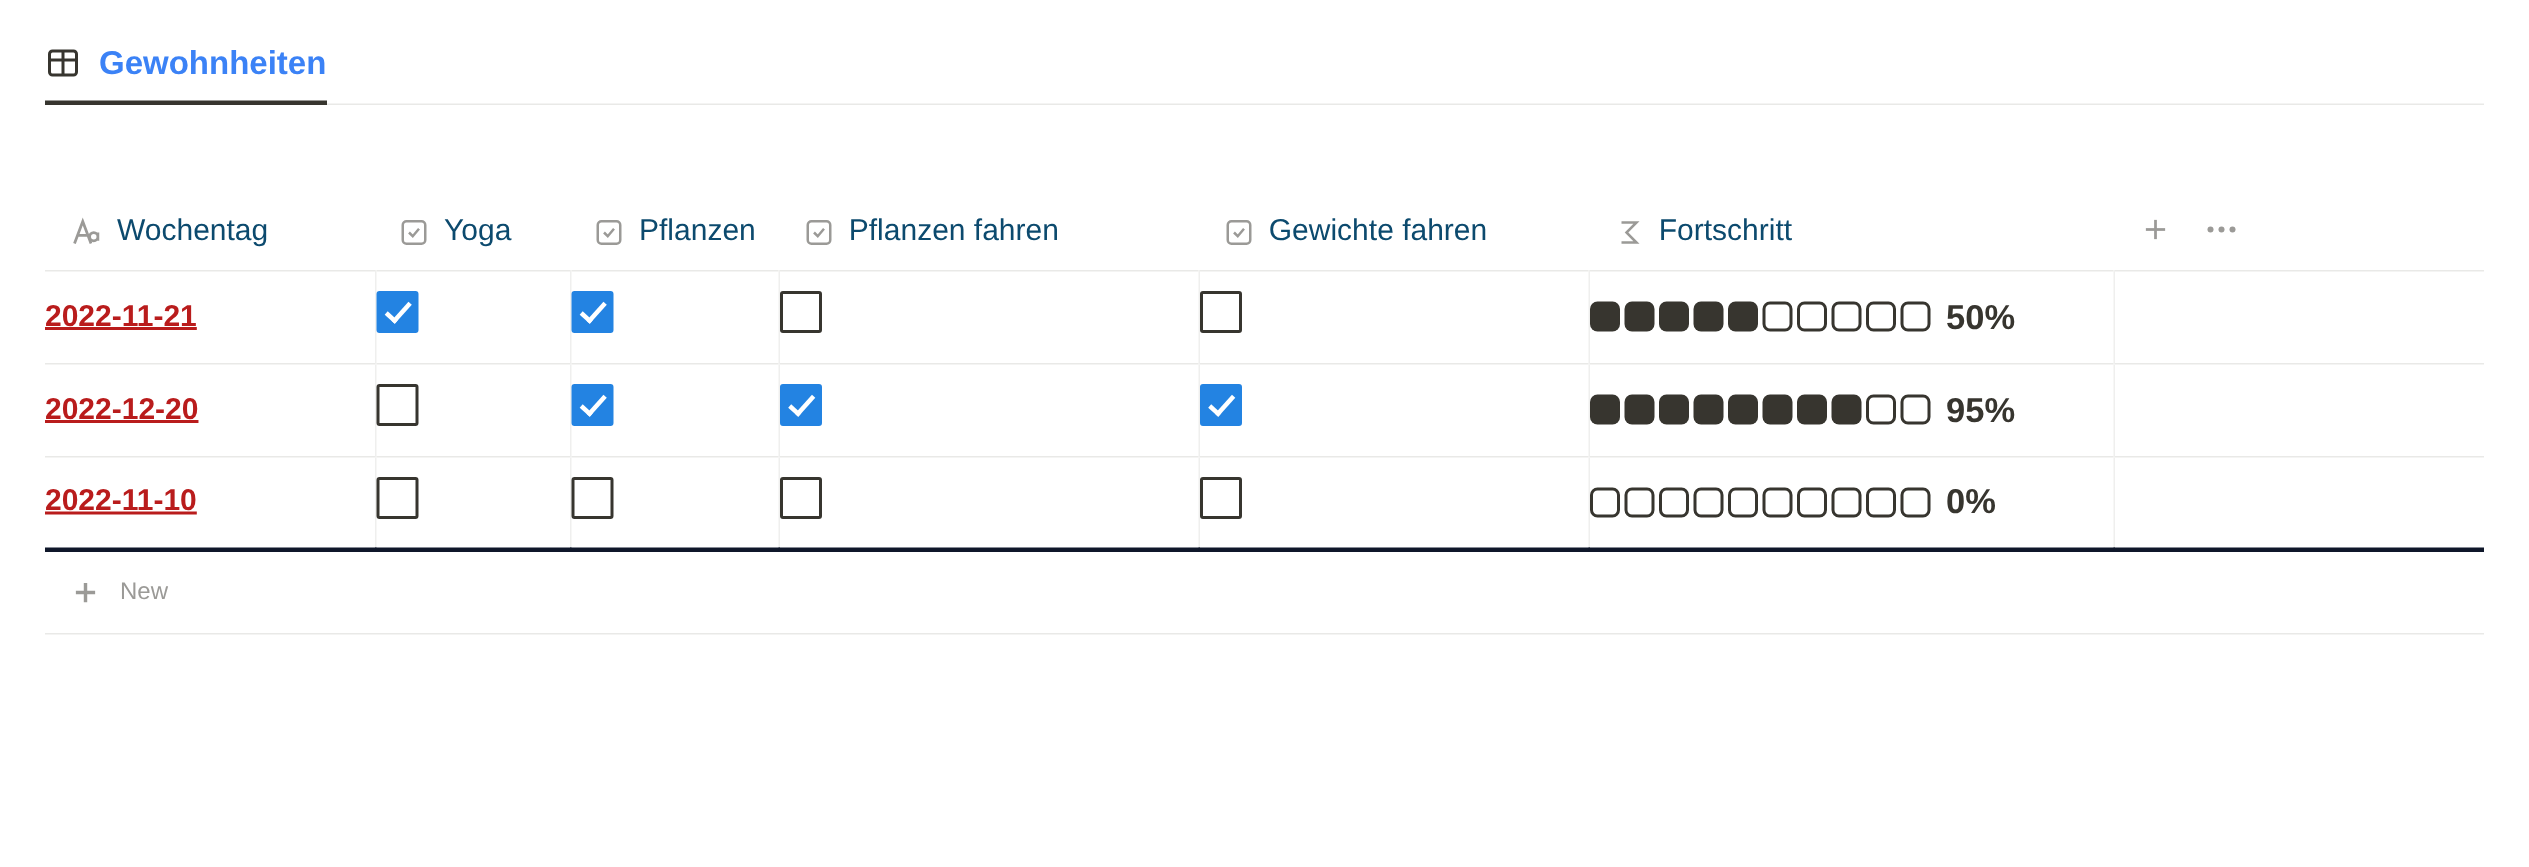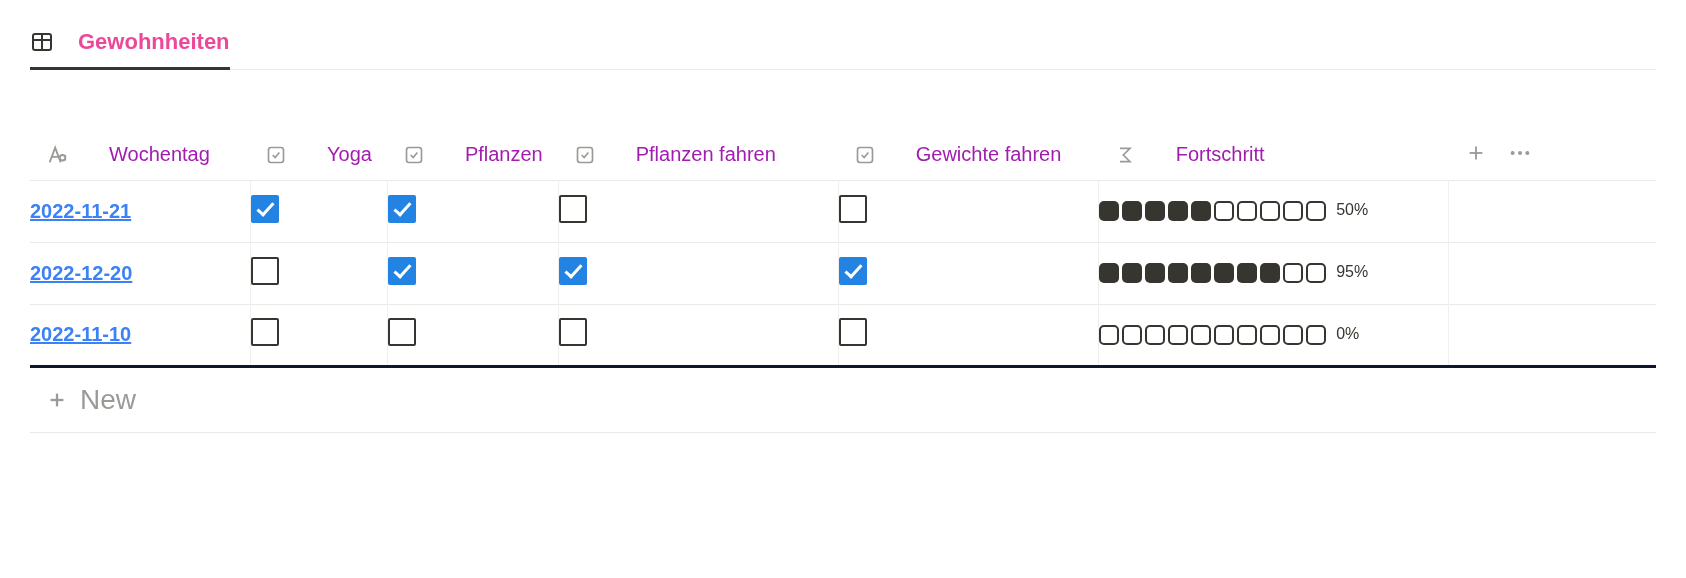--- a/index.html
+++ b/index.html
@@ -13,26 +13,26 @@
       padding: 20px 30px;
     }
     .tabs {
       display: flex;
       border-bottom: 1px solid #e9e9e7;
       margin-bottom: 60px;
     }
     .tab {
       display: flex;
       align-items: center;
-      gap: 24px;
+      gap: 12px;
       padding: 8px 0 12px 0;
       margin-right: 24px;
       font-size: 22px;
       font-weight: 600;
-      color: #ec4899;
+      color: #3b82f6;
       border-bottom: 3px solid #37352f;
       cursor: pointer;
       position: relative;
       top: 1px;
     }
     .tab-icon { display: inline-flex; }
     .table {
       width: 100%;
       border-collapse: collapse;
     }
@@ -48,21 +48,21 @@
       display: flex;
       align-items: center;
       gap: 10px;
       padding: 10px 16px;
       color: #9b9a97;
       font-weight: 400;
       font-size: 20px;
       white-space: nowrap;
     }
     .header-icon { display: inline-flex; color: #9b9a97; }
-    .header-text { color: #a21caf; margin-left: 31px; }
+    .header-text { color: #0c4a6e; }
     .header-actions {
       display: flex;
       align-items: center;
       gap: 20px;
       padding: 10px 16px;
       color: #9b9a97;
     }
     .body-row {
       border-top: 1px solid #e9e9e7;
       height: 62px;
@@ -72,21 +72,21 @@
     }
     .body-cell {
       padding: 14px 16px;
       font-size: 20px;
       border-right: 1px solid #efefee;
     }
     .body-cell:last-child { border-right: none; }
     .title-cell {
       font-weight: 600;
       text-decoration: underline;
-      color: #3b82f6;
+      color: #b91c1c;
     }
     .checkbox {
       display: inline-block;
       width: 28px;
       height: 28px;
       border: 2.5px solid #37352f;
       background: #fff;
       border-radius: 2px;
       cursor: pointer;
       position: relative;
@@ -101,22 +101,24 @@
       left: 8px;
       top: 2px;
       width: 6px;
       height: 14px;
       border: solid #fff;
       border-width: 0 3px 3px 0;
       transform: rotate(42deg);
     }
     .progress-wrap {
       display: flex;
+      align-items: center;
       gap: 10px;
-      font-size: 16px;
+      font-size: 23px;
+      font-weight: bold;
     }
     .progress-squares {
       display: flex;
       gap: 3px;
     }
     .sq {
       width: 20px;
       height: 20px;
       border-radius: 5px;
     }
@@ -125,21 +127,21 @@
     .new-row {
       border-top: 1px solid #e9e9e7;
       border-bottom: 1px solid #e9e9e7;
     }
     .new-row-cell {
       display: flex;
       align-items: center;
       gap: 12px;
       padding: 16px;
       color: #9b9a97;
-      font-size: 28px;
+      font-size: 16px;
       cursor: pointer;
     }
     .plus-icon { display: inline-flex; }
     .col-wochentag { width: 220px; }
     .col-check { width: 130px; }
     .col-pflanzen { width: 280px; }
     .col-fahrrad { width: 260px; }
     .col-fortschritt { width: 350px; }
     .col-add { width: auto; }
   </style>

